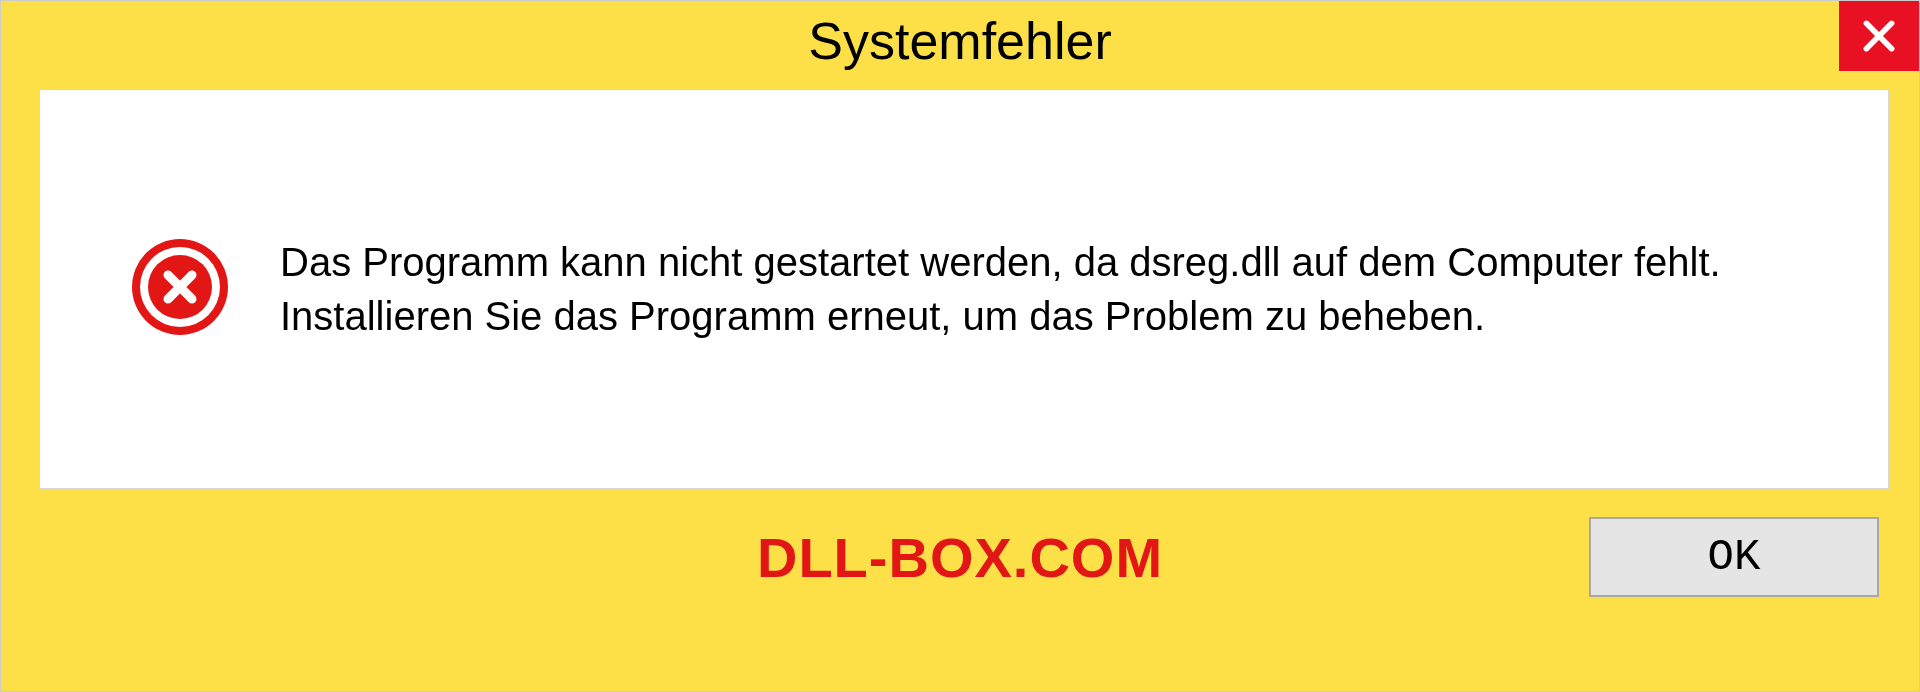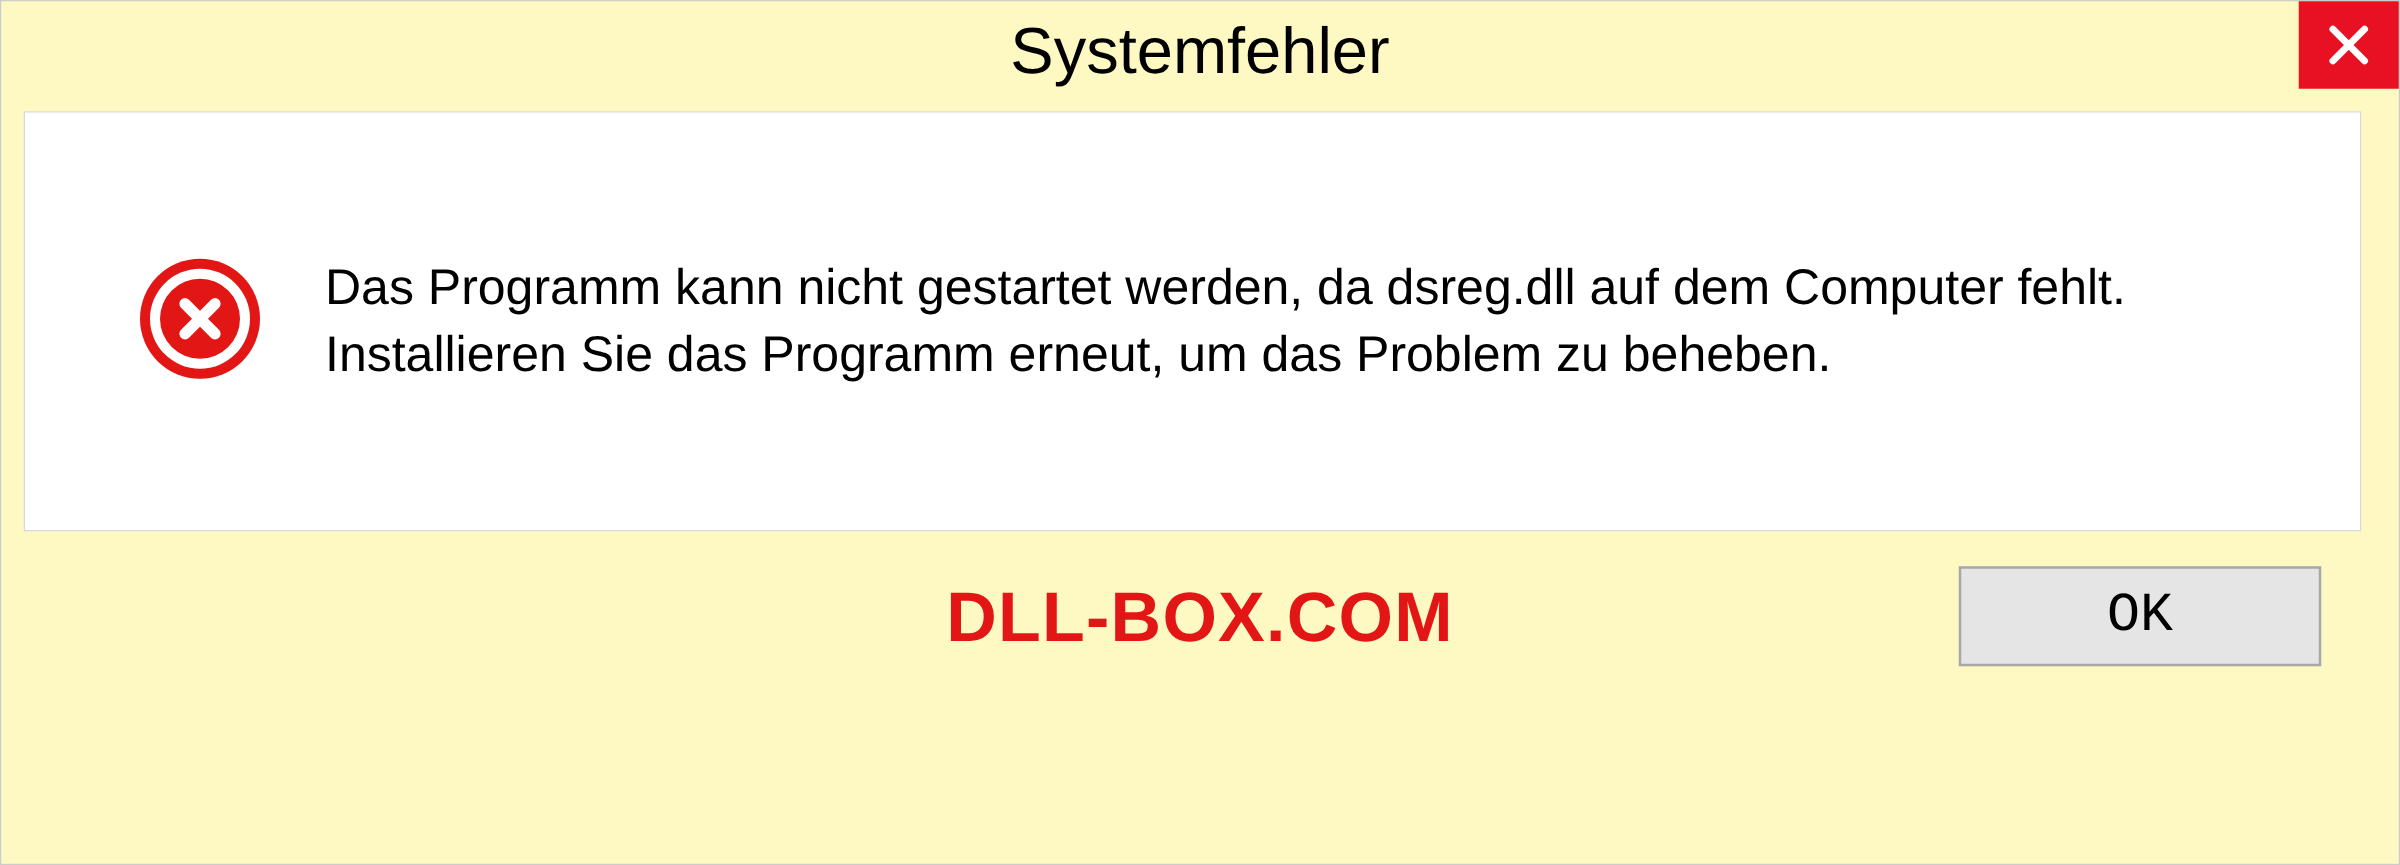--- a/index.html
+++ b/index.html
@@ -13,21 +13,21 @@
       width: 1920px;
       height: 692px;
       position: relative;
     }
     .dialog {
       position: absolute;
       left: 0;
       top: 0;
       width: 1920px;
       height: 692px;
-      background: #fef9c3;
+      background: #fde047;
       border: 1px solid #ccc;
     }
     .title-bar {
       height: 80px;
       display: flex;
       align-items: center;
       justify-content: center;
       position: relative;
     }
     .title-text {
@@ -45,24 +45,24 @@
       display: flex;
       align-items: center;
       justify-content: center;
       cursor: pointer;
     }
     .close-btn svg {
       width: 38px;
       height: 38px;
     }
     .content-box {
-      margin: 8px 30px 0 18px;
+      margin: 8px 30px 0 38px;
       border: 1px solid #d8d8d8;
       background: #fff;
-      height: 336px;
+      height: 400px;
       display: flex;
       align-items: center;
       padding: 0 50px 0 90px;
     }
     .error-icon {
       flex-shrink: 0;
       margin-right: 50px;
     }
     .error-icon svg {
       width: 100px;
@@ -71,21 +71,21 @@
     .message {
       font-size: 40px;
       line-height: 1.35;
       color: #000;
       font-weight: 400;
     }
     .footer {
       display: flex;
       align-items: center;
       justify-content: flex-end;
-      padding: 28px 62px 0 40px;
+      padding: 28px 40px 0 40px;
       position: relative;
     }
     .watermark {
       position: absolute;
       left: 50%;
       transform: translateX(-50%);
       font-size: 56px;
       font-weight: 800;
       color: #e31616;
       letter-spacing: 1px;

